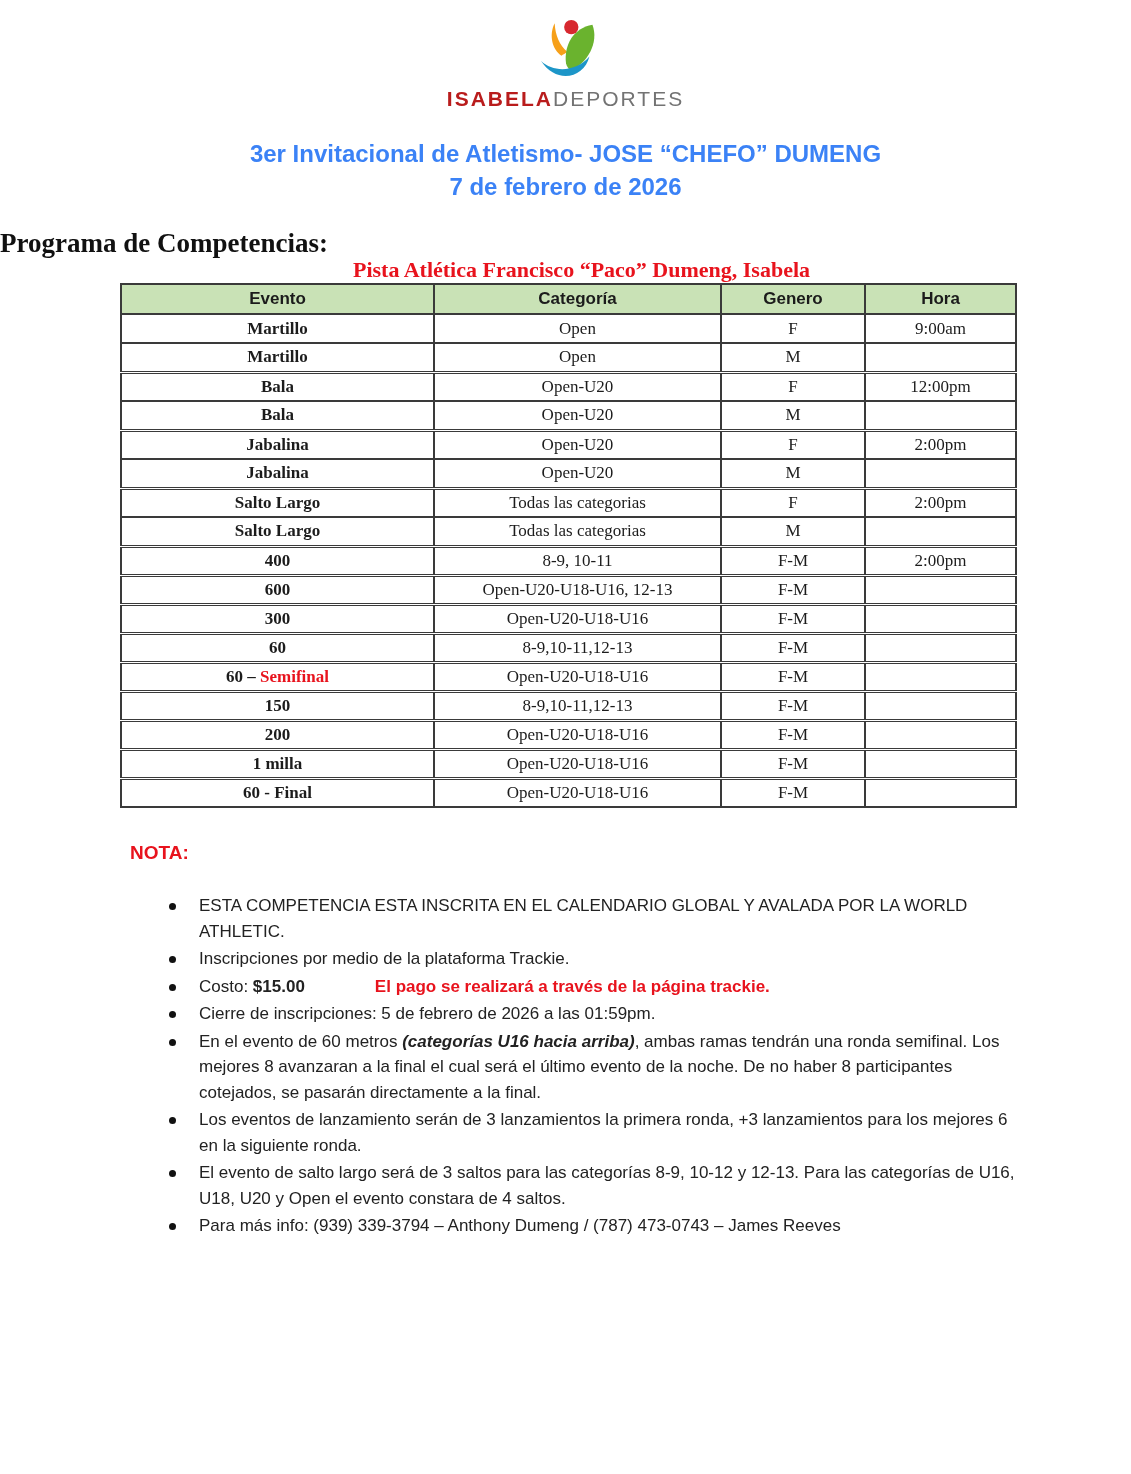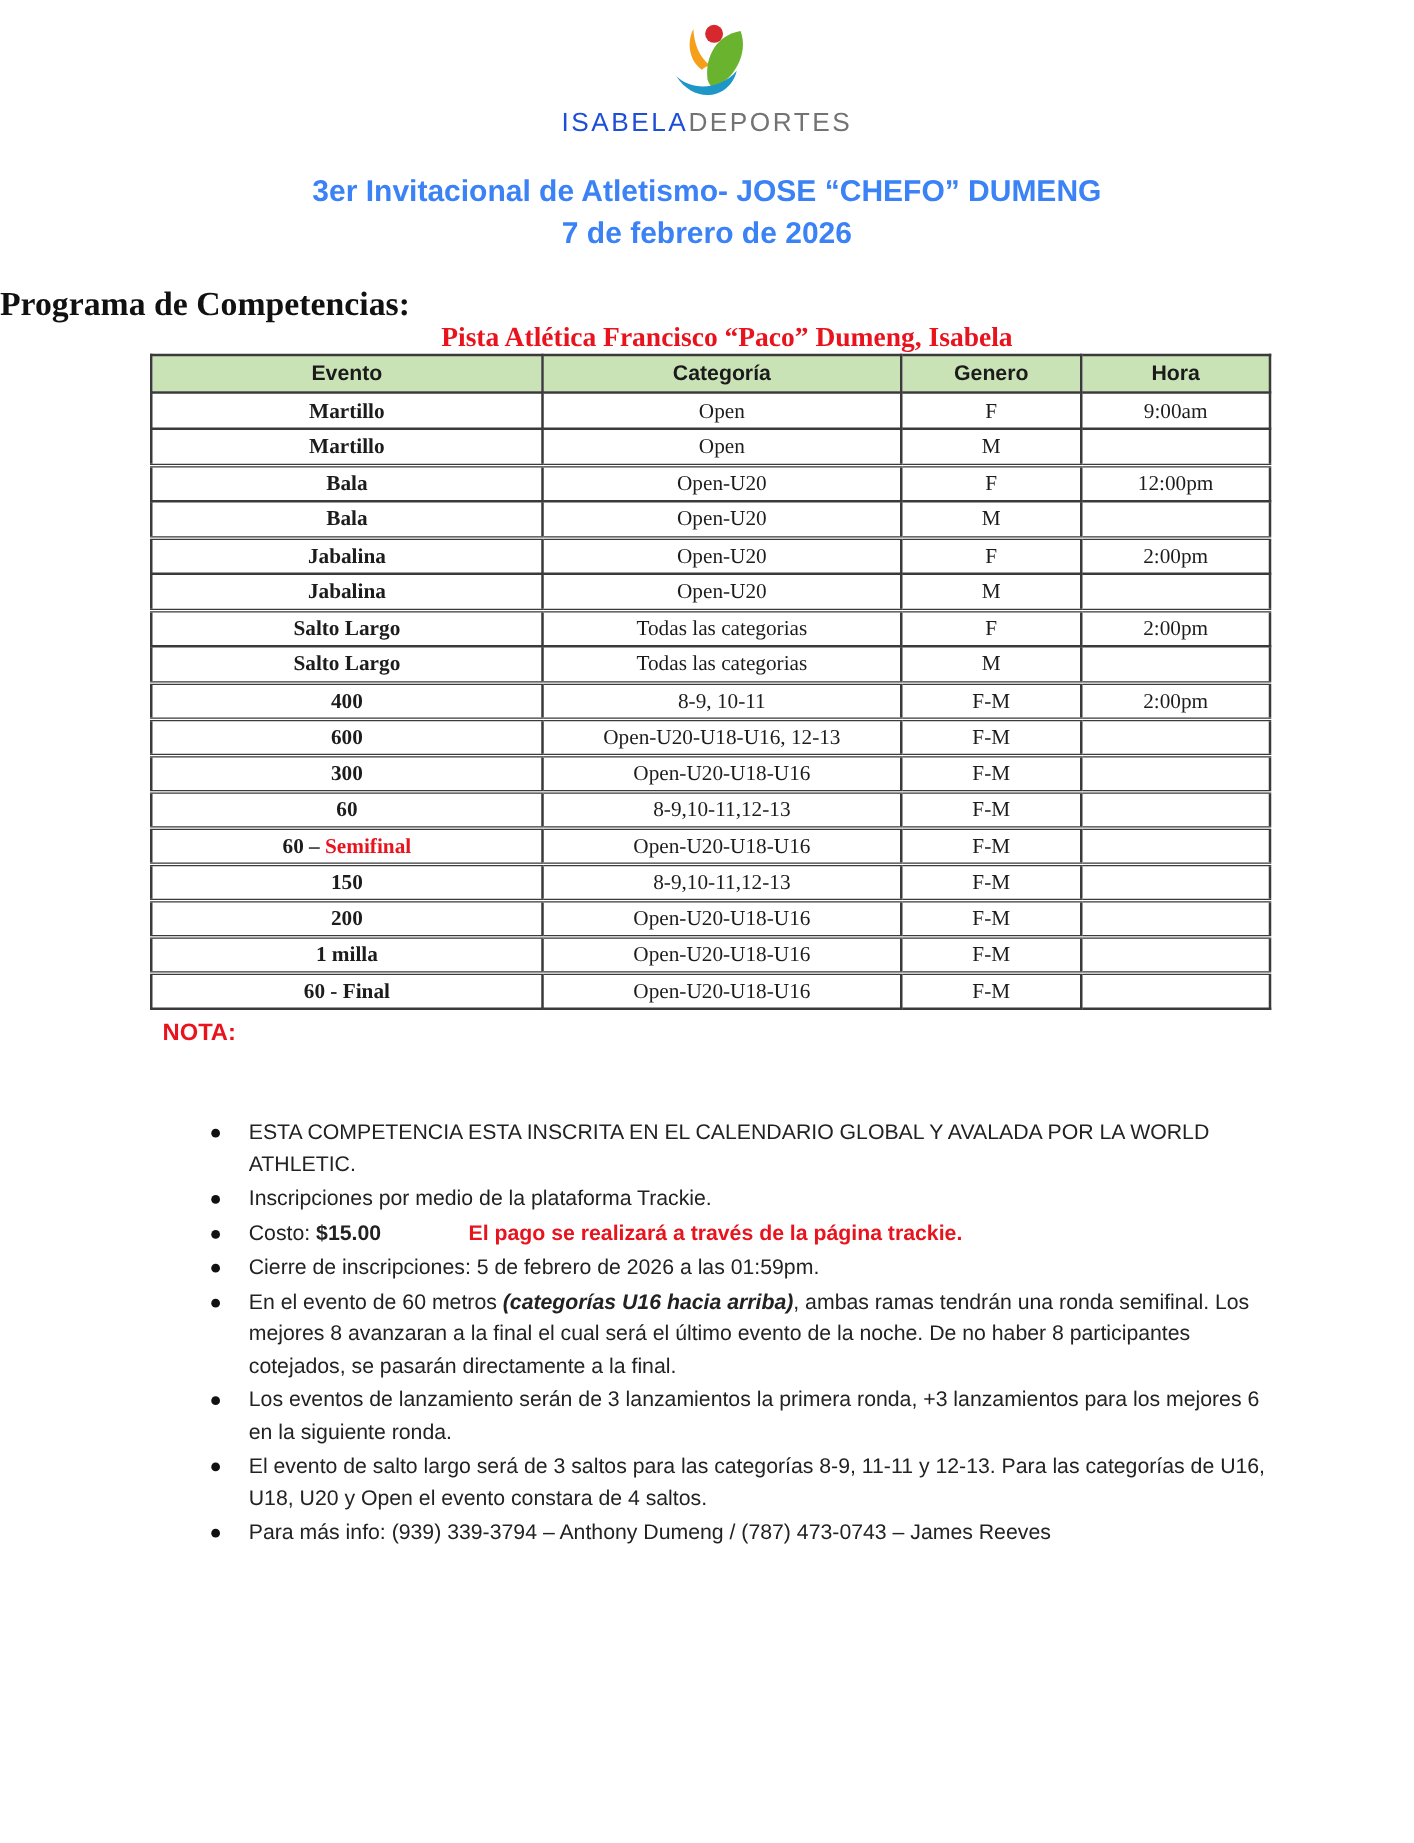--- a/index.html
+++ b/index.html
@@ -10,21 +10,21 @@
   }
   *{margin:0;padding:0;box-sizing:border-box;}
   html,body{background:#ffffff;}
   body{width:1131px;height:1474px;position:relative;font-family:"Liberation Sans",sans-serif;color:var(--ink);}
   .page{position:absolute;inset:0;background:#fff;overflow:hidden;}
 
   
   .logo{position:absolute;top:18px;left:0;width:1131px;text-align:center;}
   .logo-icon{display:block;margin:0 auto;width:104px;height:68px;}
   .logo-text{display:block;margin-top:1px;font-size:21px;letter-spacing:2px;line-height:24px;}
-  .logo-text .brand-bold{font-weight:normal;color:#1d4ed8;}
+  .logo-text .brand-bold{font-weight:bold;color:#b91c1c;}
   .logo-text .brand-light{font-weight:normal;color:#737373;}
 
   
   .title-block{position:absolute;top:137px;left:0;width:1131px;text-align:center;}
   .title-line{font-size:24px;font-weight:bold;line-height:33px;color:#3b82f6;}
   .program-heading{position:absolute;top:228px;left:0;width:1024px;
     font-family:Liberation Serif, serif;font-weight:bold;font-size:27px;color:#111;}
   .venue-line{position:absolute;top:257px;left:0;width:1131px;text-align:center;
     font-family:"Liberation Serif",serif;font-weight:bold;font-size:22px;color:var(--red);padding-left:32px;}
 
@@ -35,21 +35,21 @@
   table.schedule th,table.schedule td{border:2px solid var(--border);text-align:center;vertical-align:middle;overflow:hidden;}
   table.schedule th{background:var(--header-green);font-family:"Liberation Sans",sans-serif;
     font-weight:bold;font-size:17px;height:30px;color:#1b1b1b;margin-top:48px;}
   table.schedule td{font-family:"Liberation Serif",serif;font-size:17px;height:29px;background:#fff;}
   table.schedule td.c-evento{font-weight:bold;}
   table.schedule tbody tr td{border-top:1px solid var(--border);}
   table.schedule tbody tr.group-start td{border-top:3px double var(--border);}
   .red{color:var(--red);}
 
   
-  .nota-label{position:absolute;top:816px;left:130px;font-size:19px;font-weight:bold;color:var(--red);}
+  .nota-label{position:absolute;top:842px;left:130px;font-size:19px;font-weight:bold;color:var(--red);}
   ul.notes{position:absolute;top:893px;left:163px;width:862px;list-style:none;}
   ul.notes li{position:relative;padding-left:36px;font-size:17px;line-height:25.5px;margin-bottom:2px;color:#222;}
   ul.notes li::before{content:"";position:absolute;left:6px;top:10px;width:7px;height:7px;border-radius:50%;background:#111;}
   .seg-bold{font-weight:bold;}
   .seg-bold-italic{font-weight:bold;font-style:italic;}
   .seg-red-bold{font-weight:bold;color:var(--red);padding-left:12px;}
   .gap-before{margin-left:58px;}
 </style>
 </head>
 <body>
@@ -196,17 +196,17 @@
   </table>
 
   <div class="nota-label">NOTA:</div>
   <ul class="notes">
       <li><span class="seg-normal">ESTA COMPETENCIA ESTA INSCRITA EN EL CALENDARIO GLOBAL Y AVALADA POR LA WORLD ATHLETIC.</span></li>
       <li><span class="seg-normal">Inscripciones por medio de la plataforma Trackie.</span></li>
       <li><span class="seg-normal">Costo: </span><span class="seg-bold">$15.00</span><span class="seg-red-bold gap-before">El pago se realizará a través de la página trackie.</span></li>
       <li><span class="seg-normal">Cierre de inscripciones: 5 de febrero de 2026 a las 01:59pm.</span></li>
       <li><span class="seg-normal">En el evento de 60 metros </span><span class="seg-bold-italic">(categorías U16 hacia arriba)</span><span class="seg-normal">, ambas ramas tendrán una ronda semifinal. Los mejores 8 avanzaran a la final el cual será el último evento de la noche. De no haber 8 participantes cotejados, se pasarán directamente a la final.</span></li>
       <li><span class="seg-normal">Los eventos de lanzamiento serán de 3 lanzamientos la primera ronda, +3 lanzamientos para los mejores 6 en la siguiente ronda.</span></li>
-      <li><span class="seg-normal">El evento de salto largo será de 3 saltos para las categorías 8-9, 11-11 y 12-13.  Para las categorías de U16, U18, U20 y Open el evento constara de 4 saltos.</span></li>
+      <li><span class="seg-normal">El evento de salto largo será de 3 saltos para las categorías 8-9, 10-12 y 12-13.  Para las categorías de U16, U18, U20 y Open el evento constara de 4 saltos.</span></li>
       <li><span class="seg-normal">Para más info: (939) 339-3794 – Anthony Dumeng / (787) 473-0743 – James Reeves</span></li>
     </ul>
 
 </div>
 
 </body></html>

